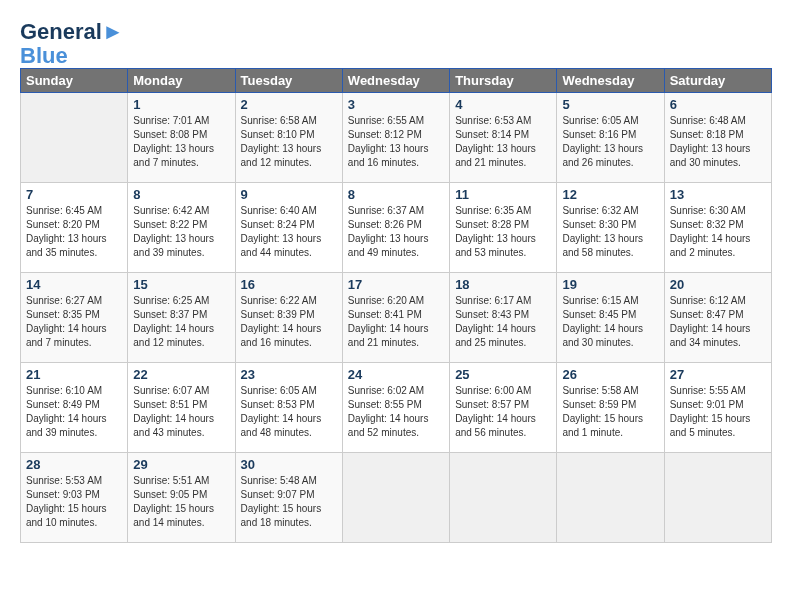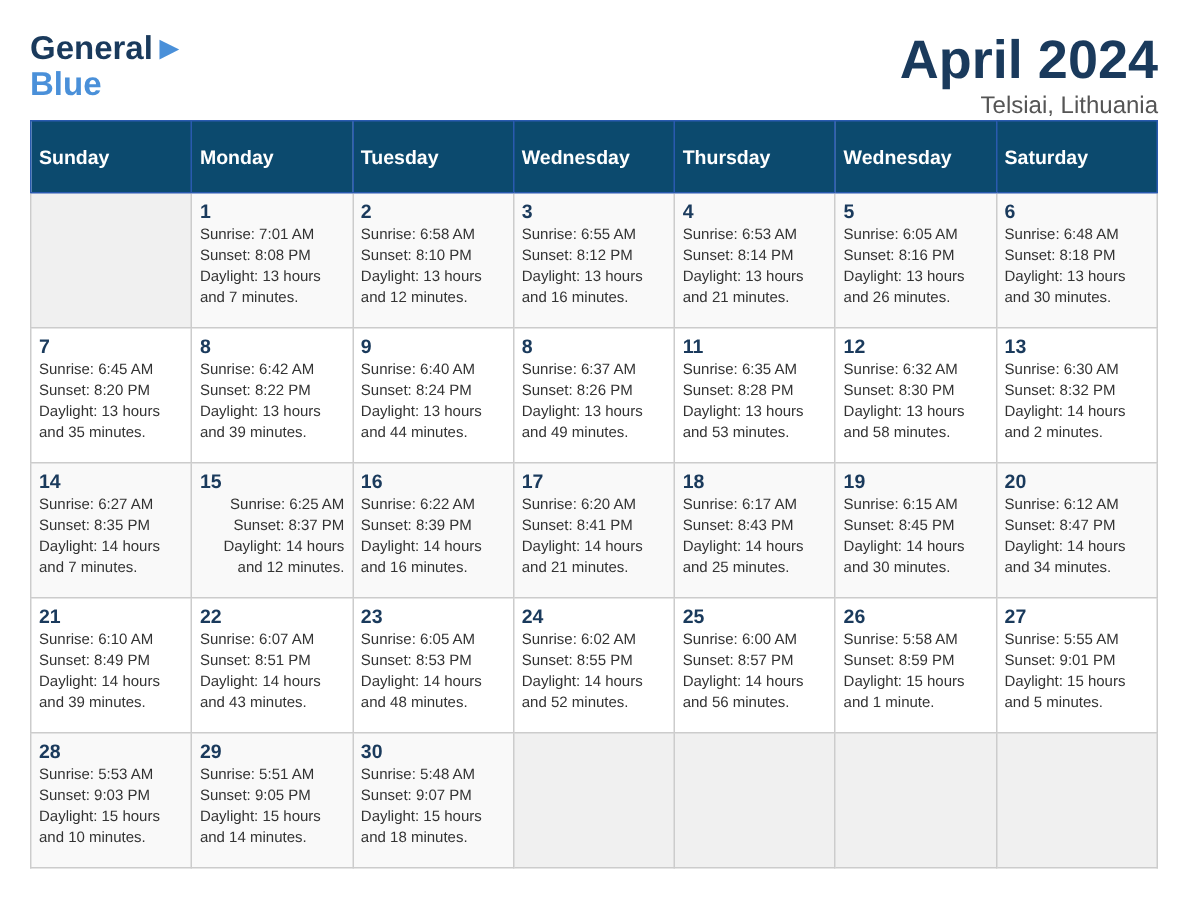--- a/index.html
+++ b/index.html
@@ -42,23 +42,23 @@
       font-size: 16px;
       color: #555;
       margin-top: 2px;
     }
     table {
       width: 100%;
       border-collapse: collapse;
       font-size: 11px;
     }
     thead tr th {
-      background-color: #0c4a6e;
+      background-color: #737373;
       color: #fff;
-      padding: 16px 5px;
+      padding: 4px 5px;
       text-align: left;
       font-size: 13px;
       font-weight: bold;
       border: 1px solid #2a5aaf;
     }
     tbody tr td {
       border: 1px solid #ccc;
       vertical-align: top;
       padding: 4px 5px;
       min-height: 80px;
@@ -89,24 +89,20 @@
 </head>
 <body>
 
 <div class="header">
   <div class="logo">
     <div>
       <div class="logo-text">
         General<span>►</span><br><span>Blue</span>
       </div>
     </div>
-  </div>
-  <div class="title-block">
-    <div class="month-year">April 2024</div>
-    <div class="location">Telsiai, Lithuania</div>
   </div>
 </div>
 
 <table>
   <thead>
     <tr>
     <th>Sunday</th>
         <th>Monday</th>
         <th>Tuesday</th>
         <th>Wednesday</th>
@@ -215,21 +211,21 @@
       <tr>
         <td>
           <div class="day-num">14</div>
           <div class="cell-content" style="white-space: pre-line;">Sunrise: 6:27 AM
 Sunset: 8:35 PM
 Daylight: 14 hours
 and 7 minutes.</div>
         </td>
         <td>
           <div class="day-num">15</div>
-          <div class="cell-content" style="white-space: pre-line; text-align: right;">Sunrise: 6:25 AM
+          <div class="cell-content" style="white-space: pre-line;">Sunrise: 6:25 AM
 Sunset: 8:37 PM
 Daylight: 14 hours
 and 12 minutes.</div>
         </td>
         <td>
           <div class="day-num">16</div>
           <div class="cell-content" style="white-space: pre-line;">Sunrise: 6:22 AM
 Sunset: 8:39 PM
 Daylight: 14 hours
 and 16 minutes.</div>

